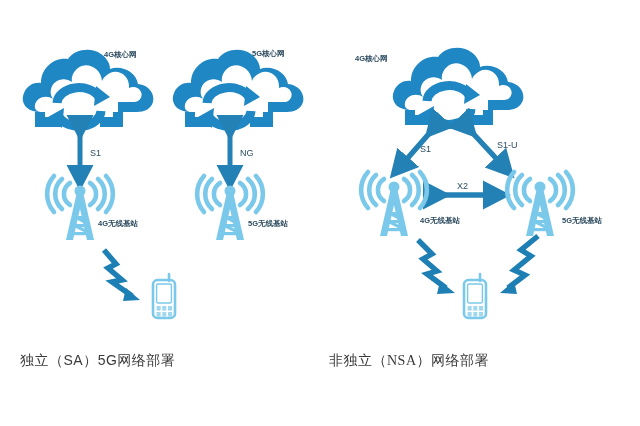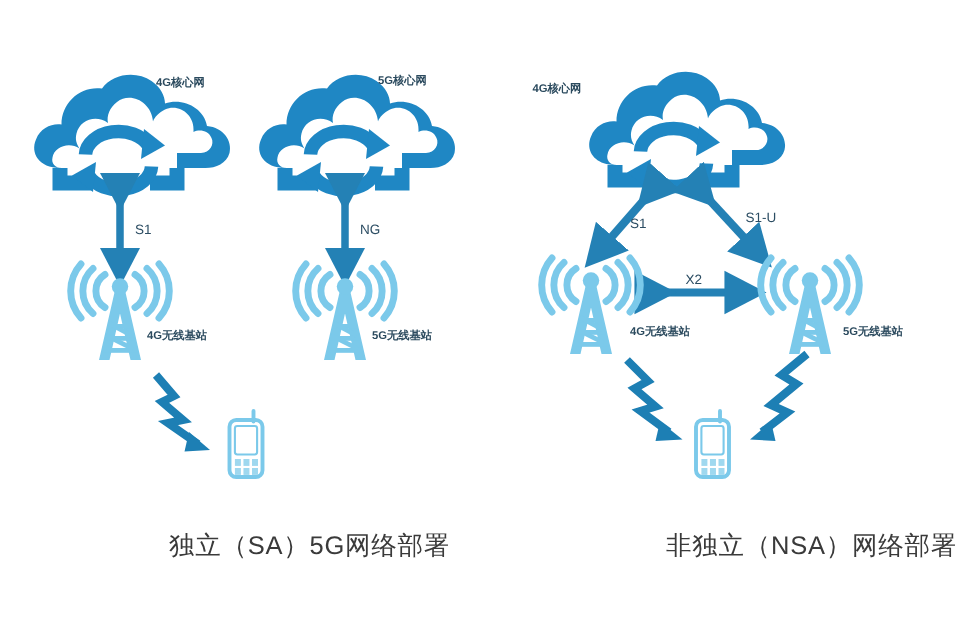--- a/index.html
+++ b/index.html
@@ -15,29 +15,29 @@
     position: relative;
   }
   #figure {
     position: absolute;
     left: 0; top: 0;
     width: 640px;
     height: 426px;
   }
   .panel-caption {
     position: absolute;
-    text-align: right;
+    text-align: left;
     color: #3a3a3a;
-    font-size: 17px;
+    font-size: 14px;
     letter-spacing: 0.5px;
     white-space: nowrap;
     font-family: "Liberation Sans", "DejaVu Sans", sans-serif;
   }
   #caption-sa { left: 20px; top: 352px; width: 280px; }
-  #caption-nsa { left: 353px; top: 352px; width: 285px; }
+  #caption-nsa { left: 329px; top: 352px; width: 285px; font-family: Liberation Serif, serif; }
   svg text {
     font-family: "Liberation Sans", "DejaVu Sans", sans-serif;
     fill: #33546b;
   }
   .lbl-cn { font-size: 7.5px; fill: #2b4a5e; font-weight: bold; }
   .lbl-if { font-size: 9px; fill: #2c4d63; }
 </style>
 </head>
 <body>
 

